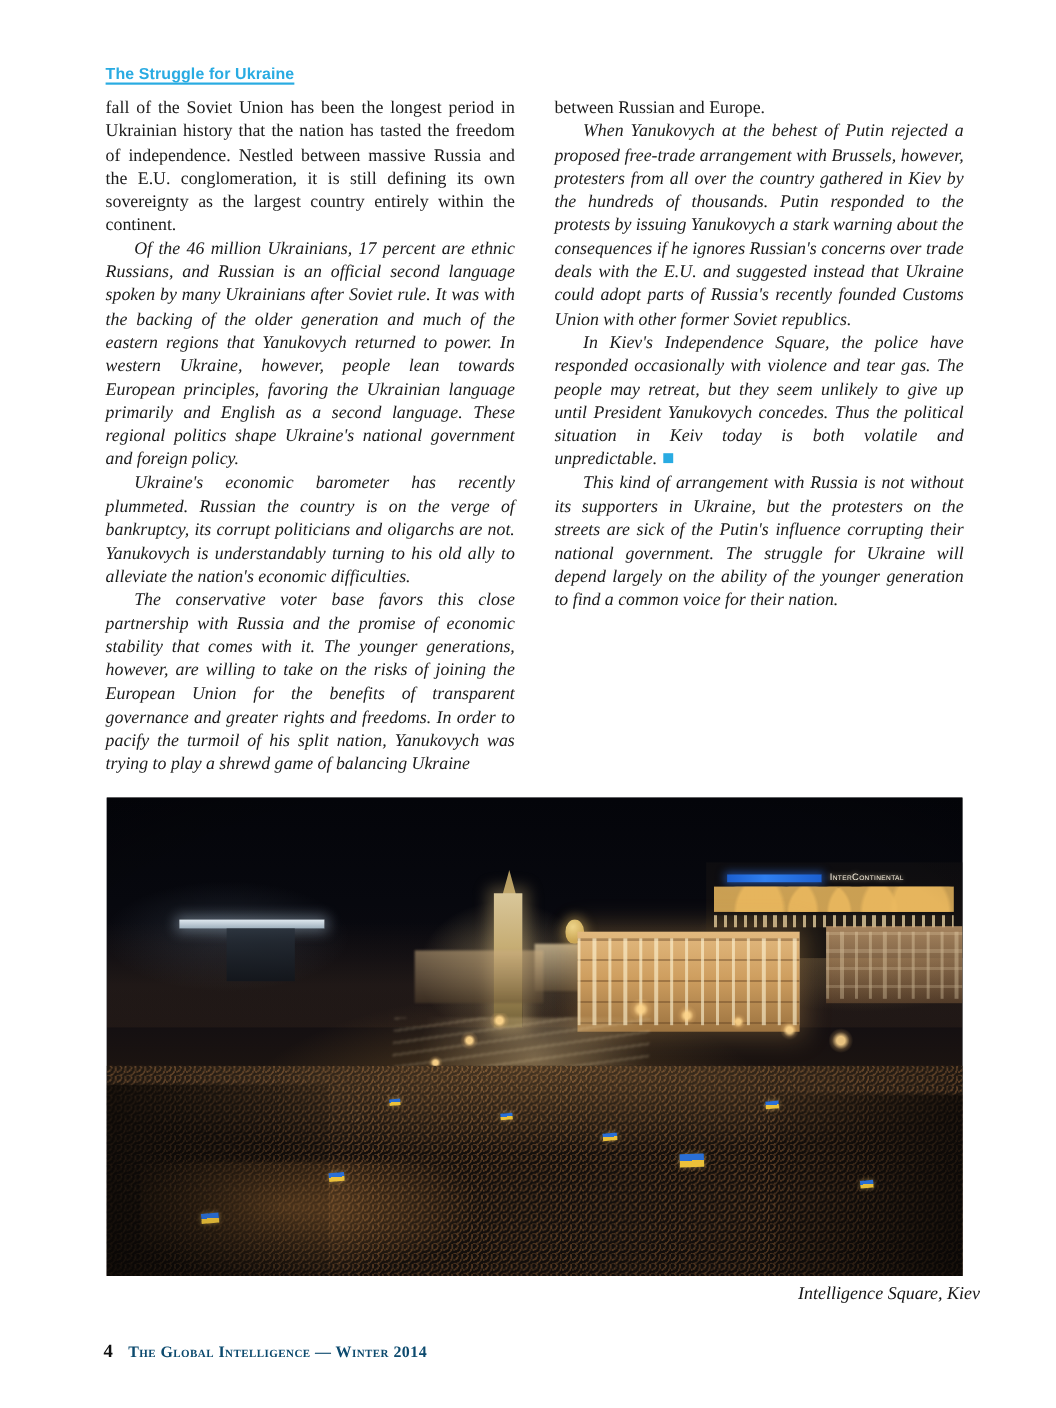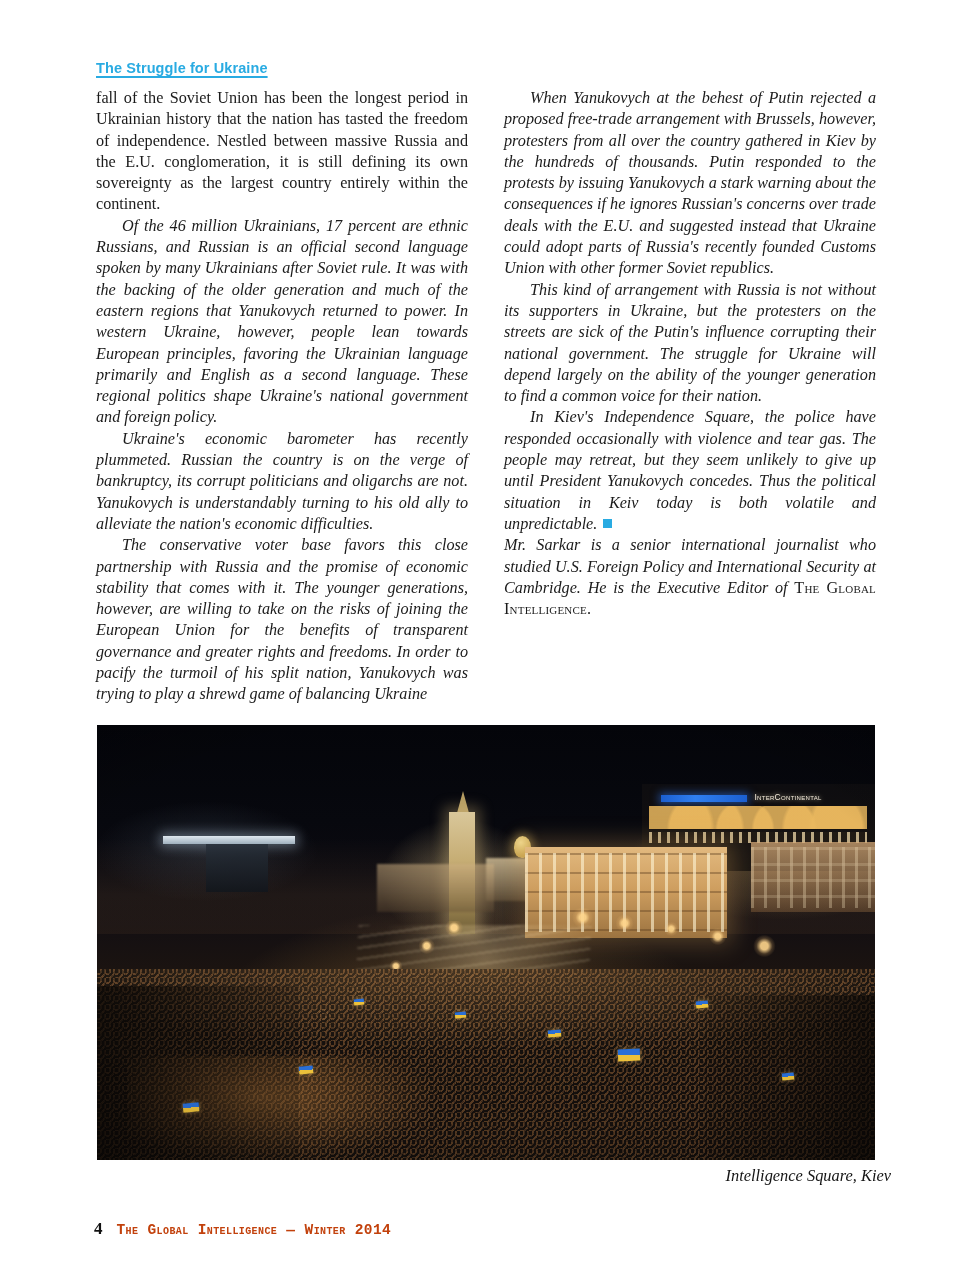--- a/index.html
+++ b/index.html
@@ -422,46 +422,45 @@
   .folio {
     font-weight: bold;
     font-size: 17px;
     color: #111;
   }
   .footer-title {
     font-variant: small-caps;
     font-weight: bold;
     font-size: 14.5px;
     letter-spacing: 0.4px;
-    color: #c2410c;
-    font-family: Liberation Mono, monospace;
+    color: #0c4a6e;
   }
 </style>
 </head>
 <body>
 
 <div class="page">
 
   <div class="running-head">The Struggle for Ukraine</div>
 
   <div class="columns">
 
     <div class="col">
       <p>fall of the Soviet Union has been the longest period in Ukrainian history that the nation has tasted the freedom of independence. Nestled between massive Russia and the E.U. conglomeration, it is still defining its own sovereignty as the largest country entirely within the continent.</p>
       <p class="indent">Of the 46 million Ukrainians, 17 percent are ethnic Russians, and Russian is an official second language spoken by many Ukrainians after Soviet rule. It was with the backing of the older generation and much of the eastern regions that Yanukovych returned to power. In western Ukraine, however, people lean towards European principles, favoring the Ukrainian language primarily and English as a second language. These regional politics shape Ukraine's national government and foreign policy.</p>
       <p class="indent">Ukraine's economic barometer has recently plummeted. Russian the country is on the verge of bankruptcy, its corrupt politicians and oligarchs are not. Yanukovych is understandably turning to his old ally to alleviate the nation's economic difficulties.</p>
       <p class="indent">The conservative voter base favors this close partnership with Russia and the promise of economic stability that comes with it. The younger generations, however, are willing to take on the risks of joining the European Union for the benefits of transparent governance and greater rights and freedoms.  In order to pacify the turmoil of  his split nation, Yanukovych was trying to play a shrewd  game of balancing Ukraine</p>
     </div>
 
     <div class="col">
+      <p>between Russian and Europe.</p>
       <p class="indent">When Yanukovych at the behest of Putin rejected a proposed free-trade arrangement with Brussels, however, protesters from all over the country gathered in Kiev by the hundreds of thousands. Putin responded to the protests by issuing Yanukovych a stark warning about the consequences if he ignores Russian's concerns over trade deals with the E.U. and suggested instead that Ukraine could adopt parts of Russia's recently founded Customs Union with other former Soviet republics.</p>
+      <p class="indent"><span> In Kiev's Independence Square, the police have responded occasionally with violence and tear gas. The people may retreat, but they seem unlikely to give up until President Yanukovych concedes. Thus the political situation in Keiv today is both volatile and unpredictable.</span><span class="endmark"></span></p>
       <p class="indent">This kind of arrangement with Russia is not without its supporters in Ukraine, but the protesters on the streets are sick of the Putin's influence corrupting their national government. The struggle for Ukraine will depend largely on the ability of the younger generation to find a common voice for their nation.</p>
-      <p class="indent"><span> In Kiev's Independence Square, the police have responded occasionally with violence and tear gas. The people may retreat, but they seem unlikely to give up until President Yanukovych concedes. Thus the political situation in Keiv today is both volatile and unpredictable.</span><span class="endmark"></span></p>
-
-      <p class="bio"><span>Mr. Sarkar is a senior international journalist who studied U.S. Foreign Policy and International Security at Cambridge. He is the Executive Editor of </span><span class="smallcaps">The Global Intelligence.</span></p>
+
     </div>
 
   </div>
 
   <div class="photo-wrap">
     <div class="photo">
       <div class="sky-haze"></div>
 
       <div class="slab"></div>
       <div class="slab-body"></div>

